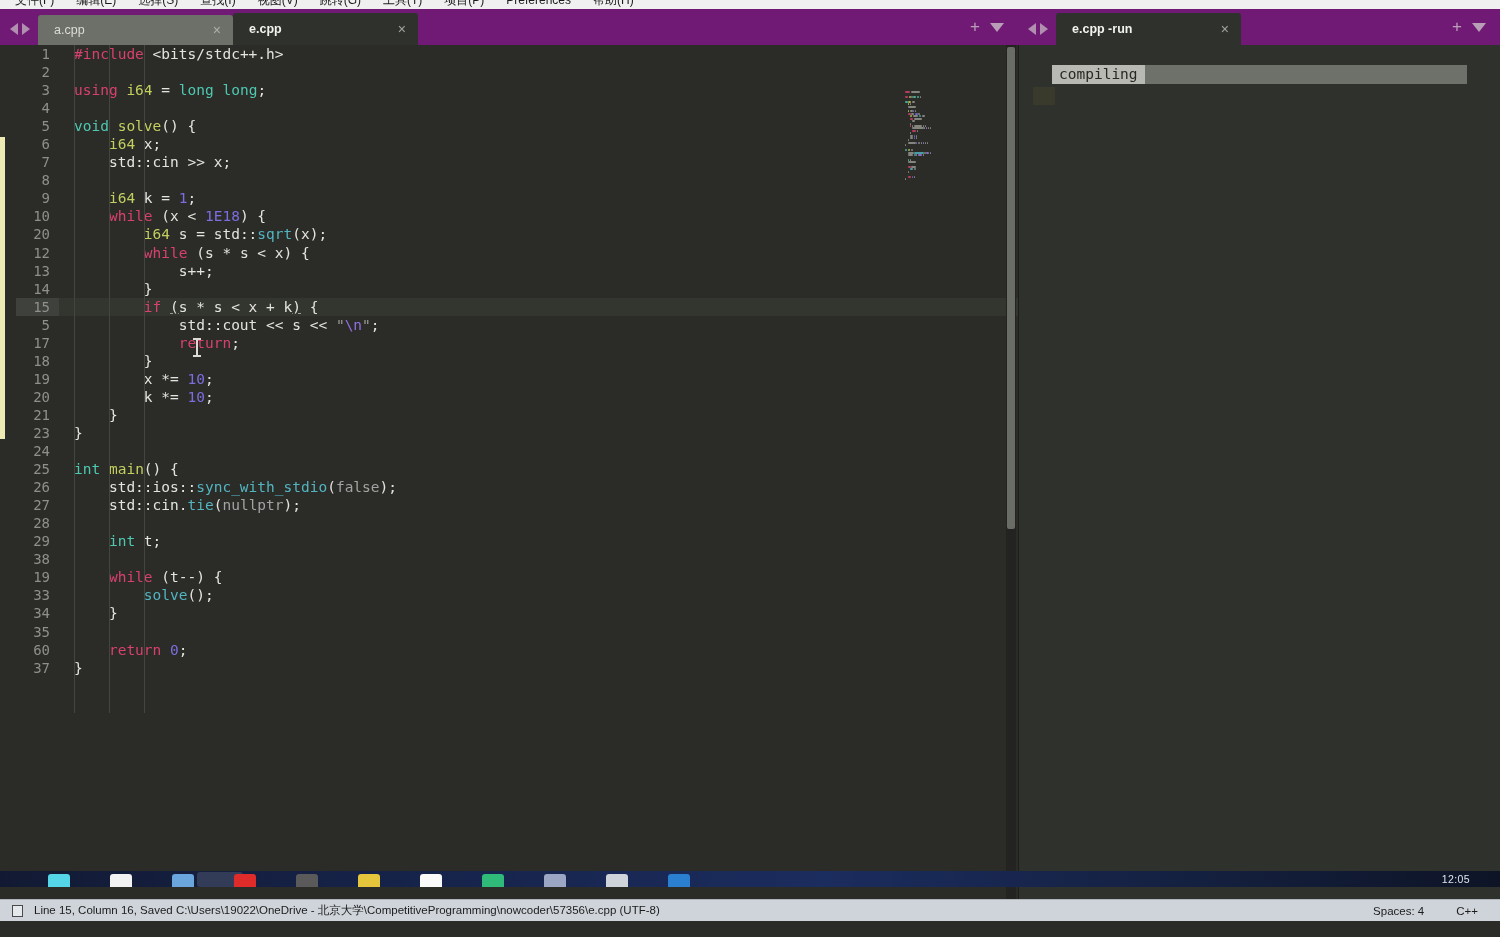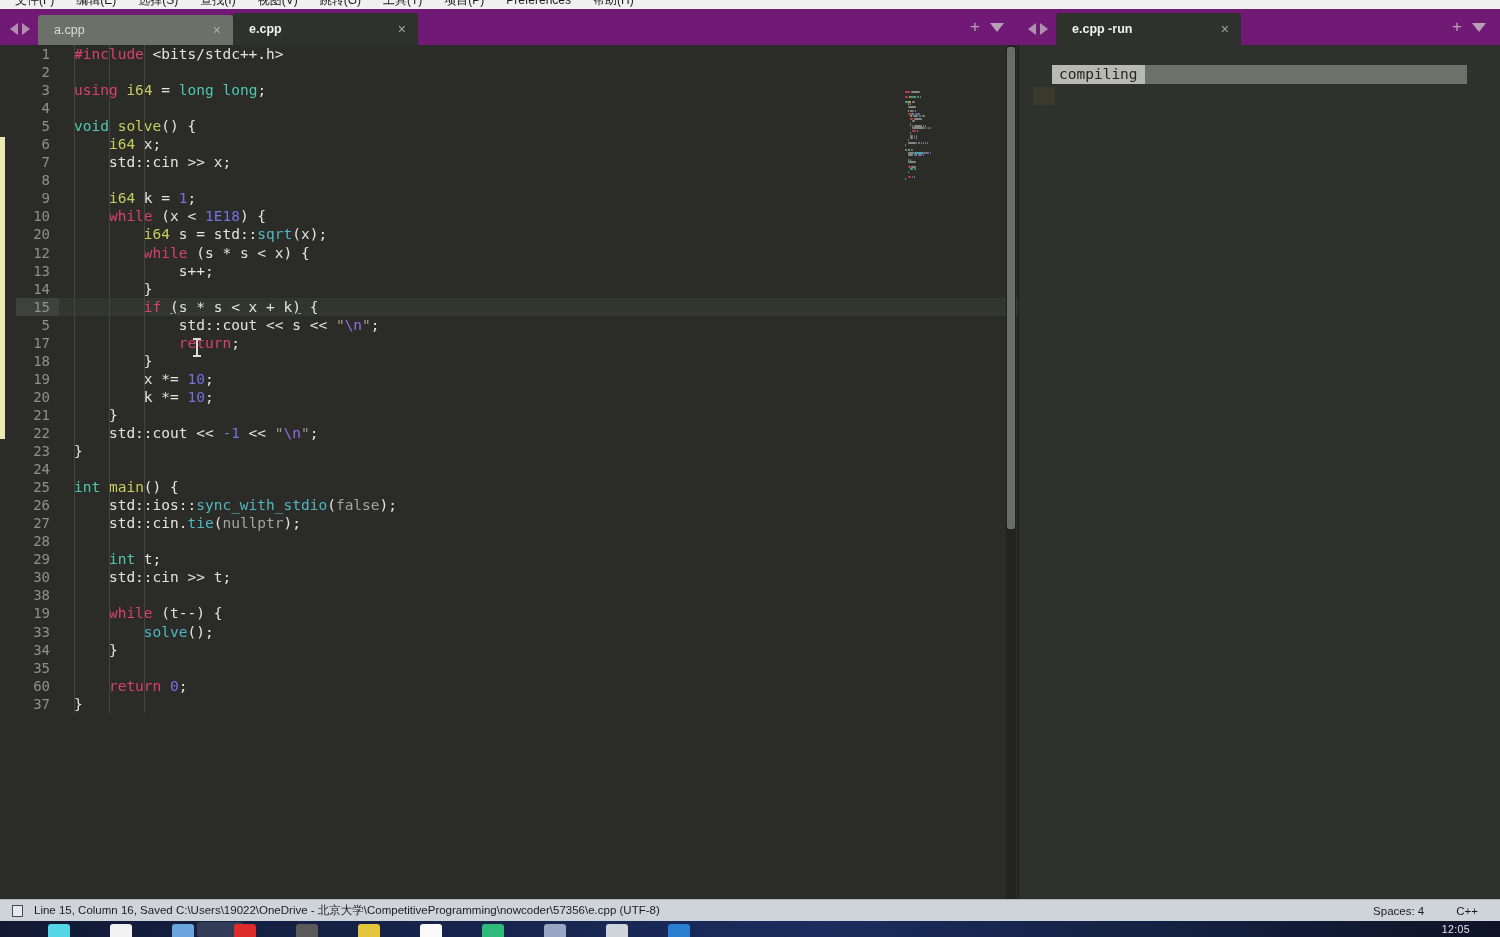--- a/index.html
+++ b/index.html
@@ -169,21 +169,21 @@
     margin-left:12px;margin-right:11px;box-sizing:border-box;
     background:#e6e9ec;flex:none;
   }
   .sbleft{white-space:nowrap;}
   .sbright{margin-left:auto;display:flex;align-items:center;}
   .sbright .si{padding:0 32px 0 0;white-space:nowrap;}
   .sbright .si.last{padding-right:22px;}
 
   
   .taskbar{
-    position:absolute;left:0;top:921px;width:1500px;height:16px;
+    position:absolute;left:0;top:871px;width:1500px;height:16px;
     background:linear-gradient(90deg,#121a33 0%,#16234a 28%,#1b2c5e 55%,#14203f 80%,#0e1426 100%);
     overflow:hidden;
   }
   .tbicons{
     position:absolute;left:48px;top:3px;display:flex;gap:40px;align-items:flex-start;
   }
   .tbi{width:22px;height:16px;border-radius:3px;}
   .tbclock{
     position:absolute;right:30px;top:2px;color:#dfe4ee;
     font-size:10.5px;letter-spacing:.4px;
@@ -273,29 +273,27 @@
         <div class="crow"><span class="gut">12</span><span class="ctext"><span class="pl">        </span><span class="k">while</span><span class="pl"> (s * s &lt; x) {</span></span></div>
         <div class="crow"><span class="gut">13</span><span class="ctext"><span class="pl">            s++;</span></span></div>
         <div class="crow"><span class="gut">14</span><span class="ctext"><span class="pl">        }</span></span></div>
         <div class="crow cur"><span class="gut">15</span><span class="ctext"><span class="pl">        </span><span class="k">if</span><span class="pl"> </span><span class="ul">(</span><span class="pl">s * s &lt; x + k</span><span class="ul">)</span><span class="pl"> {</span></span></div>
         <div class="crow"><span class="gut">5</span><span class="ctext"><span class="pl">            std::cout &lt;&lt; s &lt;&lt; </span><span class="st">"</span><span class="es">\n</span><span class="st">"</span><span class="pl">;</span></span></div>
         <div class="crow"><span class="gut">17</span><span class="ctext"><span class="pl">            </span><span class="k">return</span><span class="pl">;</span></span></div>
         <div class="crow"><span class="gut">18</span><span class="ctext"><span class="pl">        }</span></span></div>
         <div class="crow"><span class="gut">19</span><span class="ctext"><span class="pl">        x *= </span><span class="nu">10</span><span class="pl">;</span></span></div>
         <div class="crow"><span class="gut">20</span><span class="ctext"><span class="pl">        k *= </span><span class="nu">10</span><span class="pl">;</span></span></div>
         <div class="crow"><span class="gut">21</span><span class="ctext"><span class="pl">    }</span></span></div>
-        <div class="crow"><span class="gut">22</span><span class="ctext"><span class="pl">    std::cout &lt;&lt; </span><span class="nu">-1</span><span class="pl"> &lt;&lt; </span><span class="st">"</span><span class="es">\n</span><span class="st">"</span><span class="pl">;</span></span></div>
         <div class="crow"><span class="gut">23</span><span class="ctext"><span class="pl">}</span></span></div>
         <div class="crow"><span class="gut">24</span><span class="ctext"> </span></div>
         <div class="crow"><span class="gut">25</span><span class="ctext"><span class="ty">int</span><span class="pl"> </span><span class="id">main</span><span class="pl">() {</span></span></div>
         <div class="crow"><span class="gut">26</span><span class="ctext"><span class="pl">    std::ios::</span><span class="fn">sync_with_stdio</span><span class="pl">(</span><span class="cn">false</span><span class="pl">);</span></span></div>
         <div class="crow"><span class="gut">27</span><span class="ctext"><span class="pl">    std::cin.</span><span class="fn">tie</span><span class="pl">(</span><span class="cn">nullptr</span><span class="pl">);</span></span></div>
         <div class="crow"><span class="gut">28</span><span class="ctext"> </span></div>
         <div class="crow"><span class="gut">29</span><span class="ctext"><span class="pl">    </span><span class="ty">int</span><span class="pl"> t;</span></span></div>
-        <div class="crow"><span class="gut">30</span><span class="ctext"><span class="pl">    std::cin &gt;&gt; t;</span></span></div>
         <div class="crow"><span class="gut">38</span><span class="ctext"> </span></div>
         <div class="crow"><span class="gut">19</span><span class="ctext"><span class="pl">    </span><span class="k">while</span><span class="pl"> (t--) {</span></span></div>
         <div class="crow"><span class="gut">33</span><span class="ctext"><span class="pl">        </span><span class="fn">solve</span><span class="pl">();</span></span></div>
         <div class="crow"><span class="gut">34</span><span class="ctext"><span class="pl">    }</span></span></div>
         <div class="crow"><span class="gut">35</span><span class="ctext"> </span></div>
         <div class="crow"><span class="gut">60</span><span class="ctext"><span class="pl">    </span><span class="k">return</span><span class="pl"> </span><span class="nu">0</span><span class="pl">;</span></span></div>
         <div class="crow"><span class="gut">37</span><span class="ctext"><span class="pl">}</span></span></div>
         <div class="ig" style="left: 58px; top: 0px; height: 667.85px;"></div>
         <div class="ig" style="left: 93px; top: 0px; height: 667.85px;"></div>
         <div class="ig" style="left: 128px; top: 0px; height: 667.85px;"></div>

